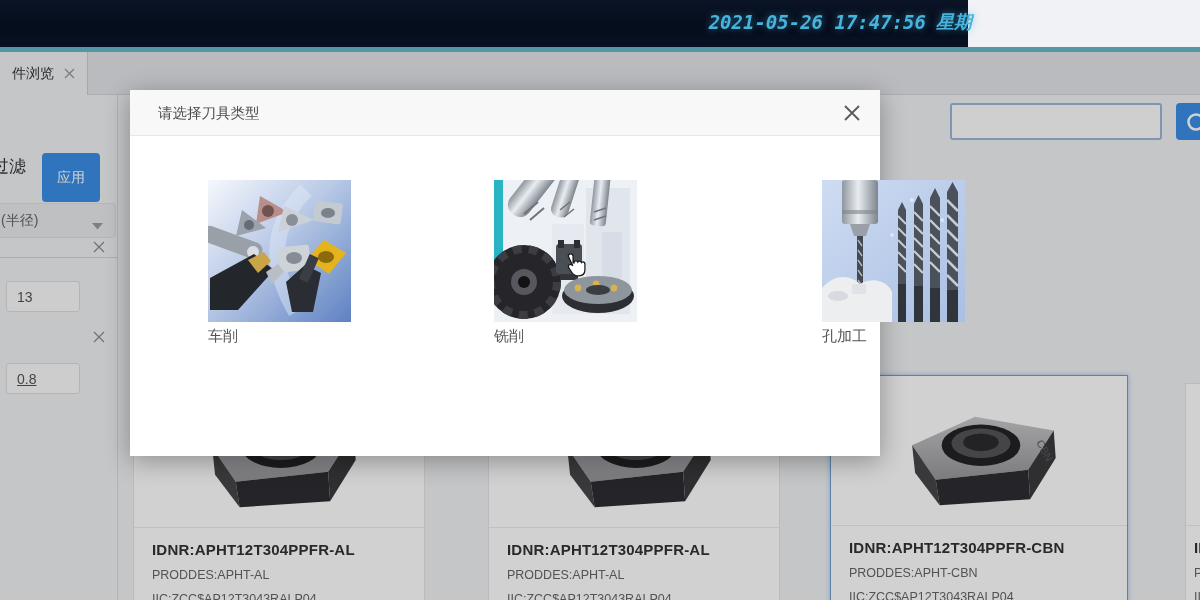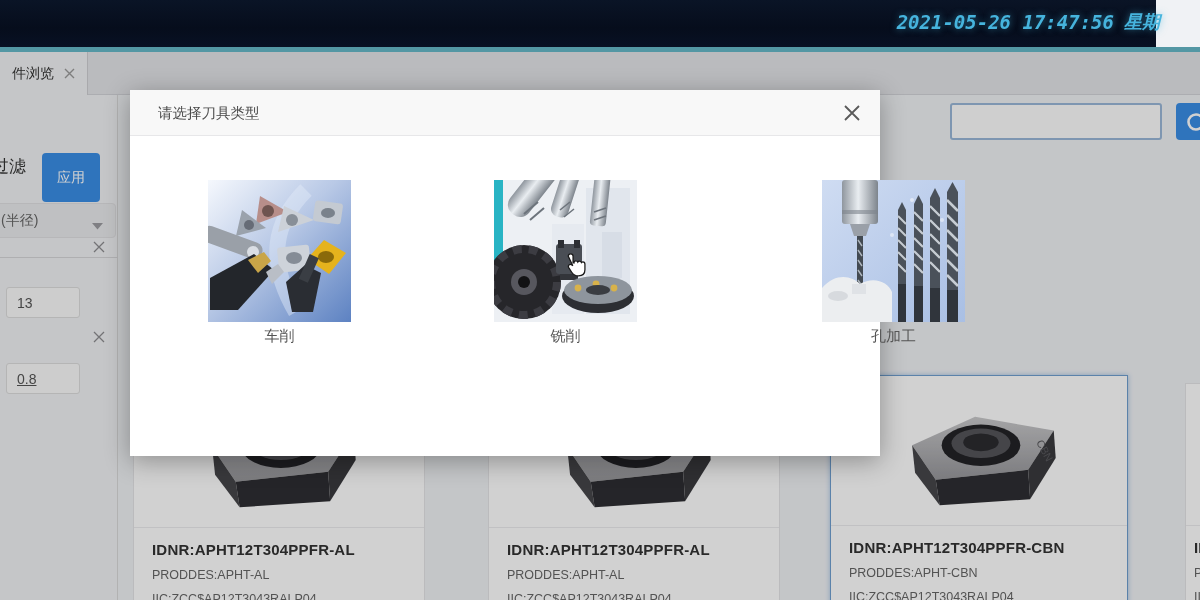--- a/index.html
+++ b/index.html
@@ -1,20 +1,20 @@
 <!DOCTYPE html>
 <html><head>
 <meta charset="utf-8">
 <style>
   * { margin:0; padding:0; box-sizing:border-box; }
   html,body { width:1200px; height:600px; overflow:hidden; }
   body { position:relative; font-family:"Liberation Sans", sans-serif; background:#f0f2f5; }
 
   
-  .app-header { position:absolute; left:0; top:0; width:1156px; height:47px;
+  .app-header { position:absolute; left:0; top:0; width:968px; height:47px;
     background:linear-gradient(180deg,#0a1426 0%,#060d1c 60%,#081124 100%); z-index:15; }
   .clock { position:absolute; right:-4px; top:10px; display:flex; align-items:center; gap:10px;
     font-family:"DejaVu Sans Mono", monospace; font-style:italic; font-weight:bold;
     font-size:19px; color:#46b4dd; text-shadow:0 0 7px rgba(70,180,221,.55); white-space:nowrap; }
   .clock .weekday { font-family:"Liberation Sans", sans-serif; font-style:italic; font-size:18px; }
   .accent-line { position:absolute; left:0; top:47px; width:1200px; height:5px; background:#5397a4; z-index:15; }
 
   
   .page { position:absolute; left:0; top:52px; width:1200px; height:548px; background:#f0f2f5; z-index:1; }
 
@@ -52,21 +52,21 @@
   .card-sub { font-size:12.5px; color:#666; margin-top:10px; }
 
   .overlay { position:absolute; left:0; top:52px; width:1200px; height:548px; background:rgba(0,0,0,.18); z-index:5; }
 
   
   .modal { position:absolute; left:130px; top:90px; width:750px; height:366px; background:#fff; z-index:10;
     box-shadow:0 5px 24px rgba(0,0,0,.32); }
   .modal-header { position:relative; height:46px; background:#f8f8f8; border-bottom:1px solid #e7e7e9; }
   .modal-title { position:absolute; left:28px; top:14px; font-size:14.5px; color:#4a4a4a; }
   .modal-close { position:absolute; right:18px; top:13px; width:20px; height:20px; cursor:pointer; }
-  .tool-option { position:absolute; top:90px; width:143px; cursor:pointer; text-align:center; }
+  .tool-option { position:absolute; top:90px; width:143px; cursor:pointer; text-align:left; }
   .tool-img { width:143px; height:142px; display:block; }
   .tool-label { margin-top:5px; font-size:15px; color:#555; }
 
   .cursor { position:absolute; left:567px; top:252px; z-index:30; pointer-events:none; }
 </style>
 </head>
 <body>
 
 <svg width="0" height="0" style="position:absolute">
   <defs>
@@ -123,21 +123,21 @@
           </svg>
       </span>
     </div>
     <div class="sidebar-sep"></div>
 
     <span class="filter-remove" style="top:145px">
       <svg width="14" height="14" viewBox="0 0 14 14">
           <path d="M2 2 L12 12 M12 2 L2 12" stroke="#8d8d90" stroke-width="1.3"></path>
         </svg>
     </span>
-    <input class="filter-input" style="top: 192px;" readonly="" value="13">
+    <input class="filter-input" style="top: 186px;" readonly="" value="13">
 
     <span class="filter-remove" style="top:235px">
       <svg width="14" height="14" viewBox="0 0 14 14">
           <path d="M2 2 L12 12 M12 2 L2 12" stroke="#8d8d90" stroke-width="1.3"></path>
         </svg>
     </span>
     <input class="filter-input" style="top: 268px; text-decoration: underline;" readonly="" value="0.8">
   </div>
 
   <input class="search-input" value="" style="">

